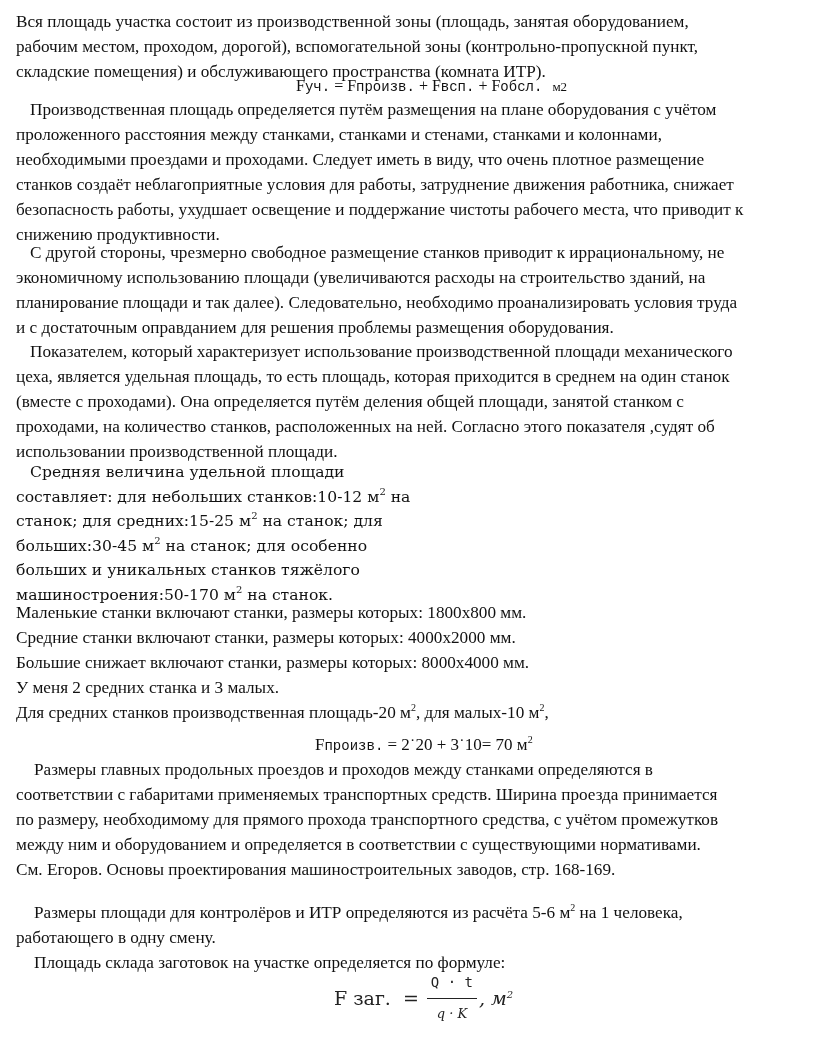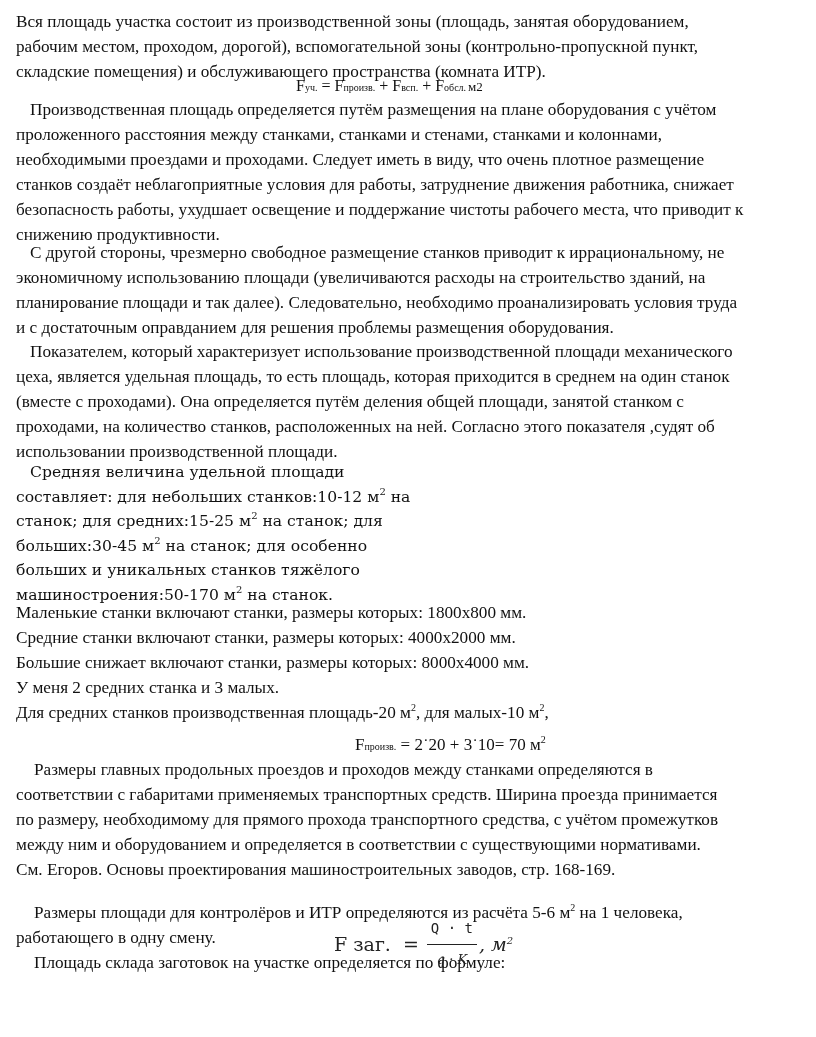--- a/index.html
+++ b/index.html
@@ -33,26 +33,26 @@
     .line {
       display: block;
       white-space: nowrap;
     }
     .indent { padding-left: 14px; }
     sup { font-size: 10px; line-height: 0; vertical-align: 7px; }
     .formula {
       position: absolute;
       white-space: nowrap;
     }
-    .f-small { font-size: 10px; }
-    .f-unit { font-size: 13px; margin-left: 2px; }
+    .f-small { font-size: 14px; font-family: Liberation Mono, monospace; }
+    .f-unit { font-size: 13px; margin-left: 10px; }
     .frac-formula {
       position: absolute;
       left: 334px;
-      top: 916px;
+      top: 970px;
       display: flex;
       align-items: center;
       font-family: "DejaVu Serif", "Liberation Serif", serif;
       font-size: 19px;
       color: #222;
     }
     .frac {
       display: inline-flex;
       flex-direction: column;
       align-items: center;
@@ -120,21 +120,21 @@
   </div>
 
   <div class="p" style="top:600px;">
     <span class="line">Маленькие станки включают станки, размеры которых: 1800х800 мм.</span>
     <span class="line">Средние станки включают станки, размеры которых: 4000х2000 мм.</span>
     <span class="line">Большие снижает включают станки, размеры которых: 8000х4000 мм.</span>
     <span class="line">У меня 2 средних станка и 3 малых.</span>
     <span class="line"><span>Для средних станков производственная площадь-20 м</span><sup>2</sup><span>, для малых-10 м</span><sup>2</sup><span>,</span></span>
   </div>
 
-  <div class="formula" style="left:315px; top:732px; font-size:17px;margin-left:40px;">
+  <div class="formula" style="left:315px; top:732px; font-size:17px;">
     <span>F</span><span class="f-small">произв.</span><span> = 2˙20 + 3˙10= 70 м</span><sup>2</sup>
   </div>
 
   <div class="p" style="top:757px;">
     <span class="line indent" style="padding-left:18px;">Размеры главных продольных проездов и проходов между станками определяются в</span>
     <span class="line">соответствии с габаритами применяемых транспортных средств. Ширина проезда принимается</span>
     <span class="line">по размеру, необходимому для прямого прохода транспортного средства, с учётом промежутков</span>
     <span class="line">между ним и оборудованием и определяется в соответствии с существующими нормативами.</span>
     <span class="line">См. Егоров. Основы проектирования машиностроительных заводов, стр. 168-169.</span>
   </div>

